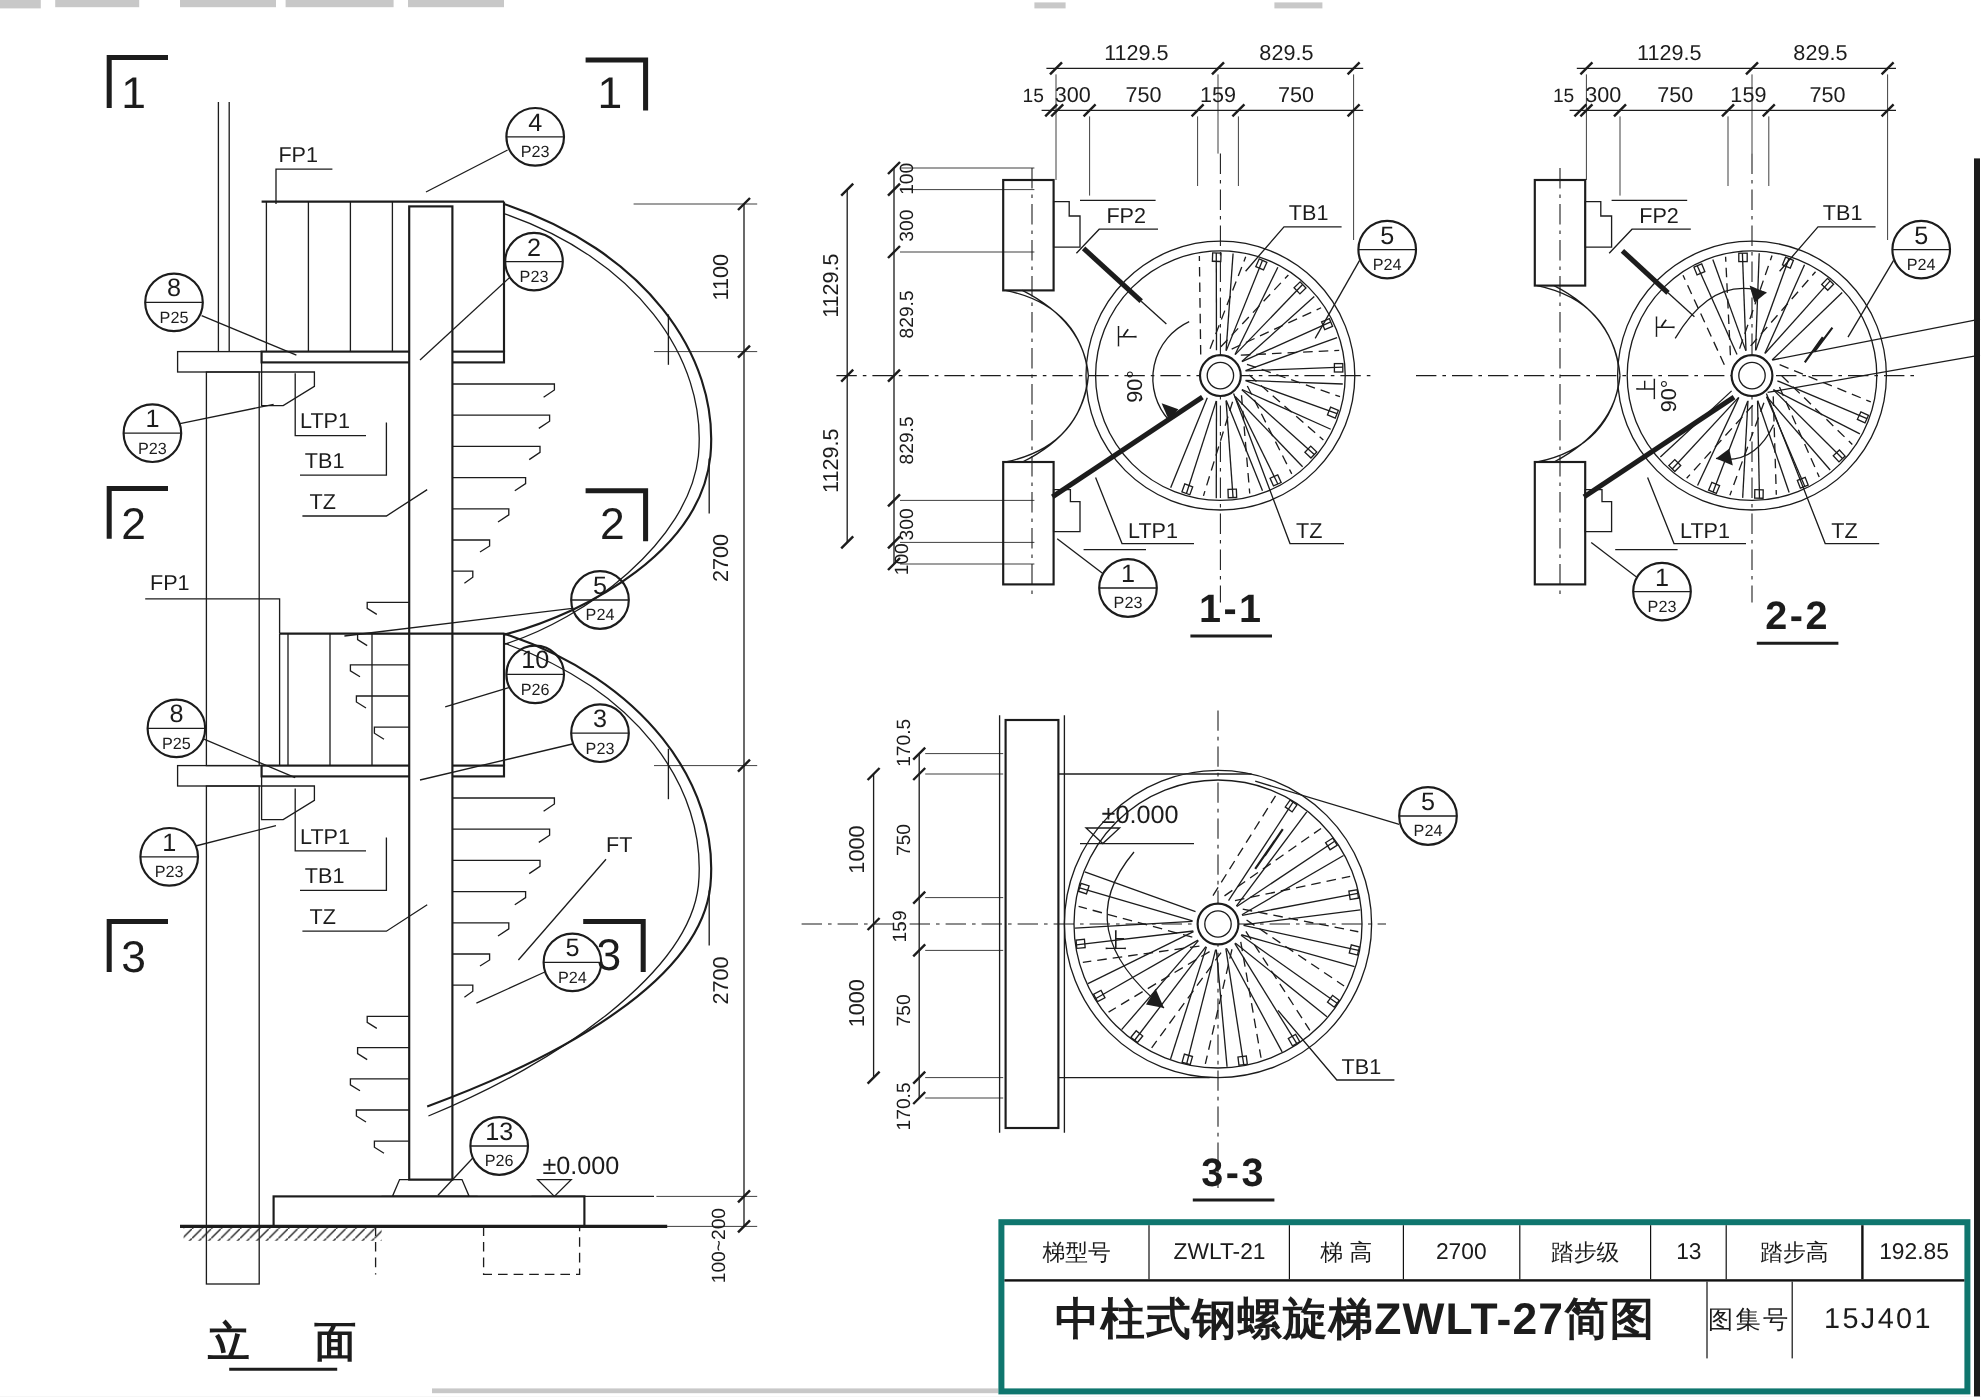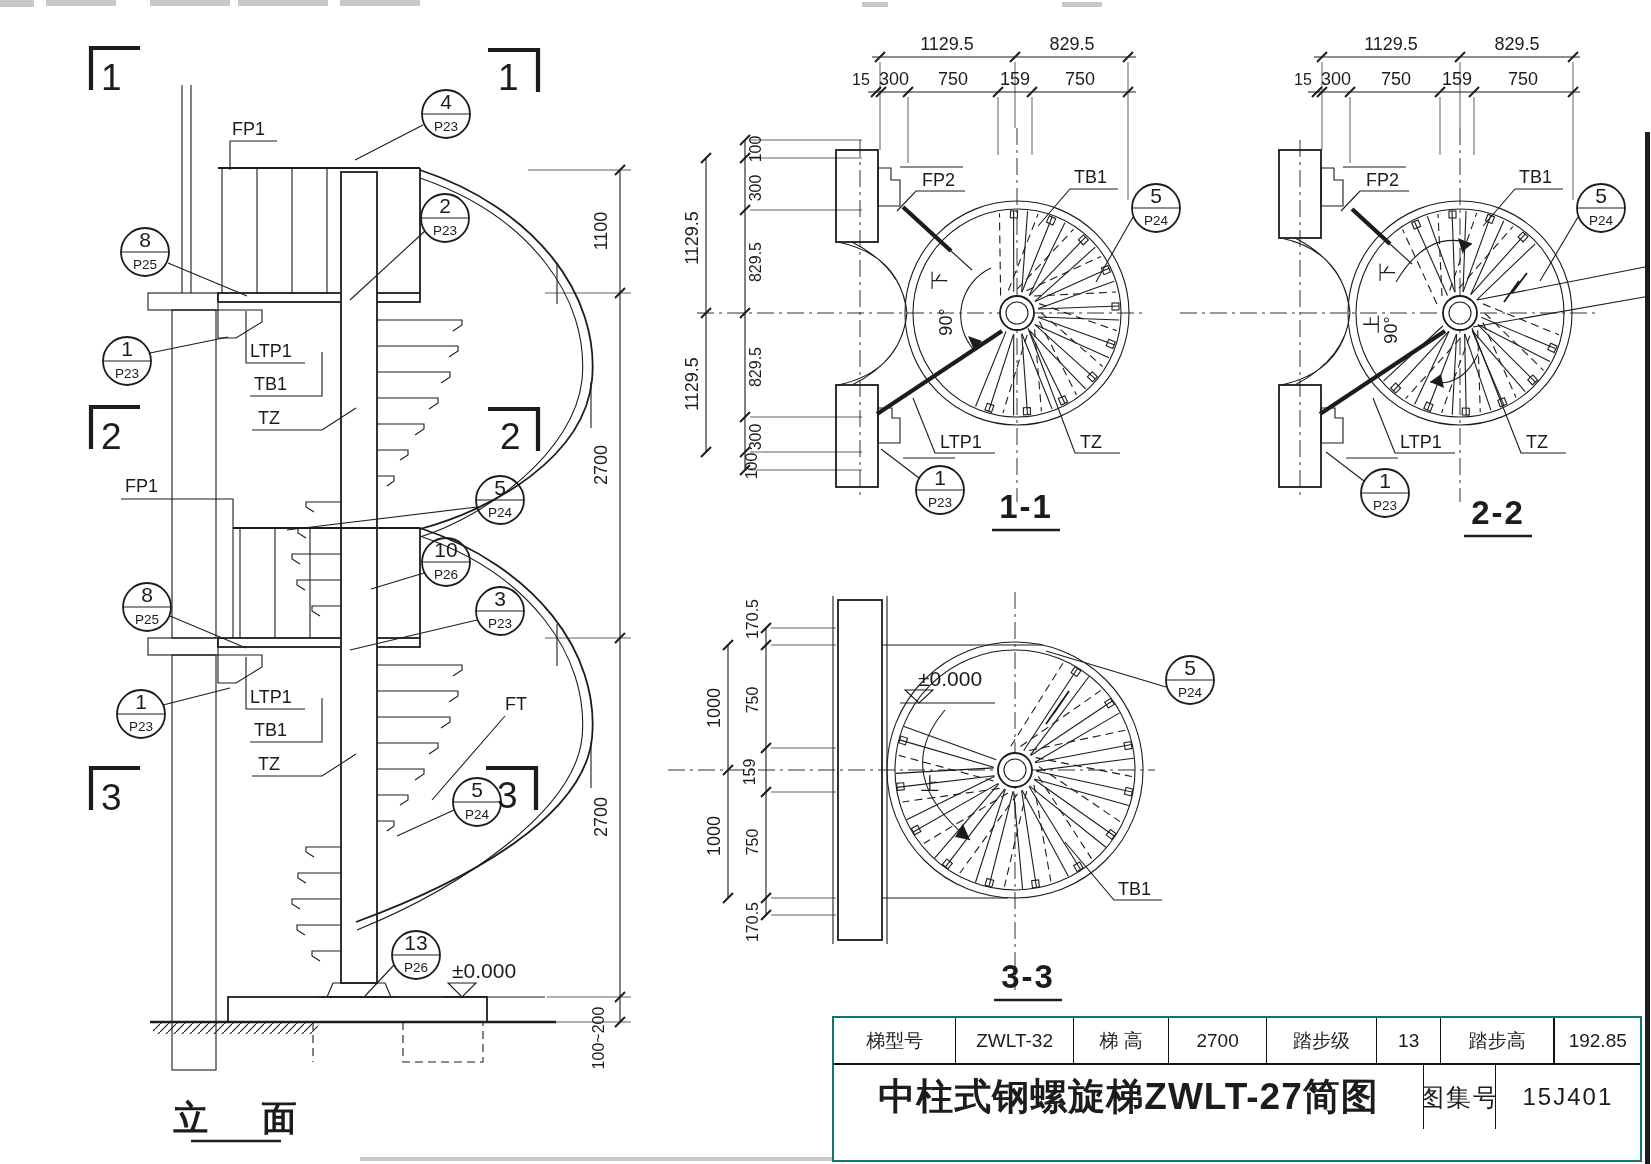--- a/index.html
+++ b/index.html
@@ -23,31 +23,31 @@
   .dimS{font-size:16px;}
   .cn{font-size:21px;text-anchor:middle;}
   .cp{font-size:13.5px;text-anchor:middle;}
   .sm{font-size:37px;}
   .vt{font-size:33px;font-weight:600;letter-spacing:2px;text-anchor:middle;}
   .vtc{font-size:35px;font-weight:700;letter-spacing:22px;text-anchor:middle;}
   .lvl{font-size:21px;}
   .noise{fill:#9a9a9a;opacity:.55;}
   
   .tbl{position:absolute;left:832px;top:1016px;width:810px;height:146px;
-       border:2px solid #0f766e;box-sizing:border-box;background:#fff;}
+       border:5px solid #0f766e;box-sizing:border-box;background:#fff;}
   .trow{display:flex;box-sizing:border-box;}
   .trow.r1{height:45px;}
   .trow.r2{height:66px;border-top:2px solid #111;}
   .trow.r3{height:30px;border-top:2px solid #111;}
   .cell{box-sizing:border-box;border-left:1.6px solid #111;display:flex;align-items:center;
         justify-content:center;font-size:19px;white-space:nowrap;overflow:hidden;}
   .cell:first-child{border-left:none;}
   .cell.thickL{border-left:2.6px solid #111;}
   .mainT{font-size:37px;font-weight:700;letter-spacing:1px;}
-  .atlas{font-size:25px;letter-spacing:2px;}
+  .atlas{font-size:21px;letter-spacing:2px;}
   .pgno{font-size:24px;letter-spacing:2px;}
   .r3 .cell{font-size:17.5px;}
   .sigsvg{width:100%;height:100%;}
 </style>
 </head>
 <body>
 <div id="sheet">
 
 <svg width="1651" height="1164" viewBox="0 0 1651 1164">
 <defs>
@@ -639,21 +639,21 @@
   <g>
     <text class="vt" x="1028" y="988">3-3</text>
     <line x1="994" y1="1000" x2="1062" y2="1000" class="b"></line>
   </g>
 </g>
 </svg>
 
 <div class="tbl">
   <div class="trow r1">
     <div class="cell" style="width:122px">梯型号</div>
-    <div class="cell" style="width:118px">ZWLT-32</div>
+    <div class="cell" style="width:118px">ZWLT-21</div>
     <div class="cell" style="width:96px">梯  高</div>
     <div class="cell" style="width:98px">2700</div>
     <div class="cell" style="width:111px">踏步级</div>
     <div class="cell" style="width:64px">13</div>
     <div class="cell" style="width:114px">踏步高</div>
     <div class="cell thickL" style="width:87px">192.85</div>
   </div>
   <div class="trow r2">
     <div class="cell mainT" style="width:592px">中柱式钢螺旋梯ZWLT-27简图</div>
     <div class="cell atlas" style="width:72px">图集号</div>

